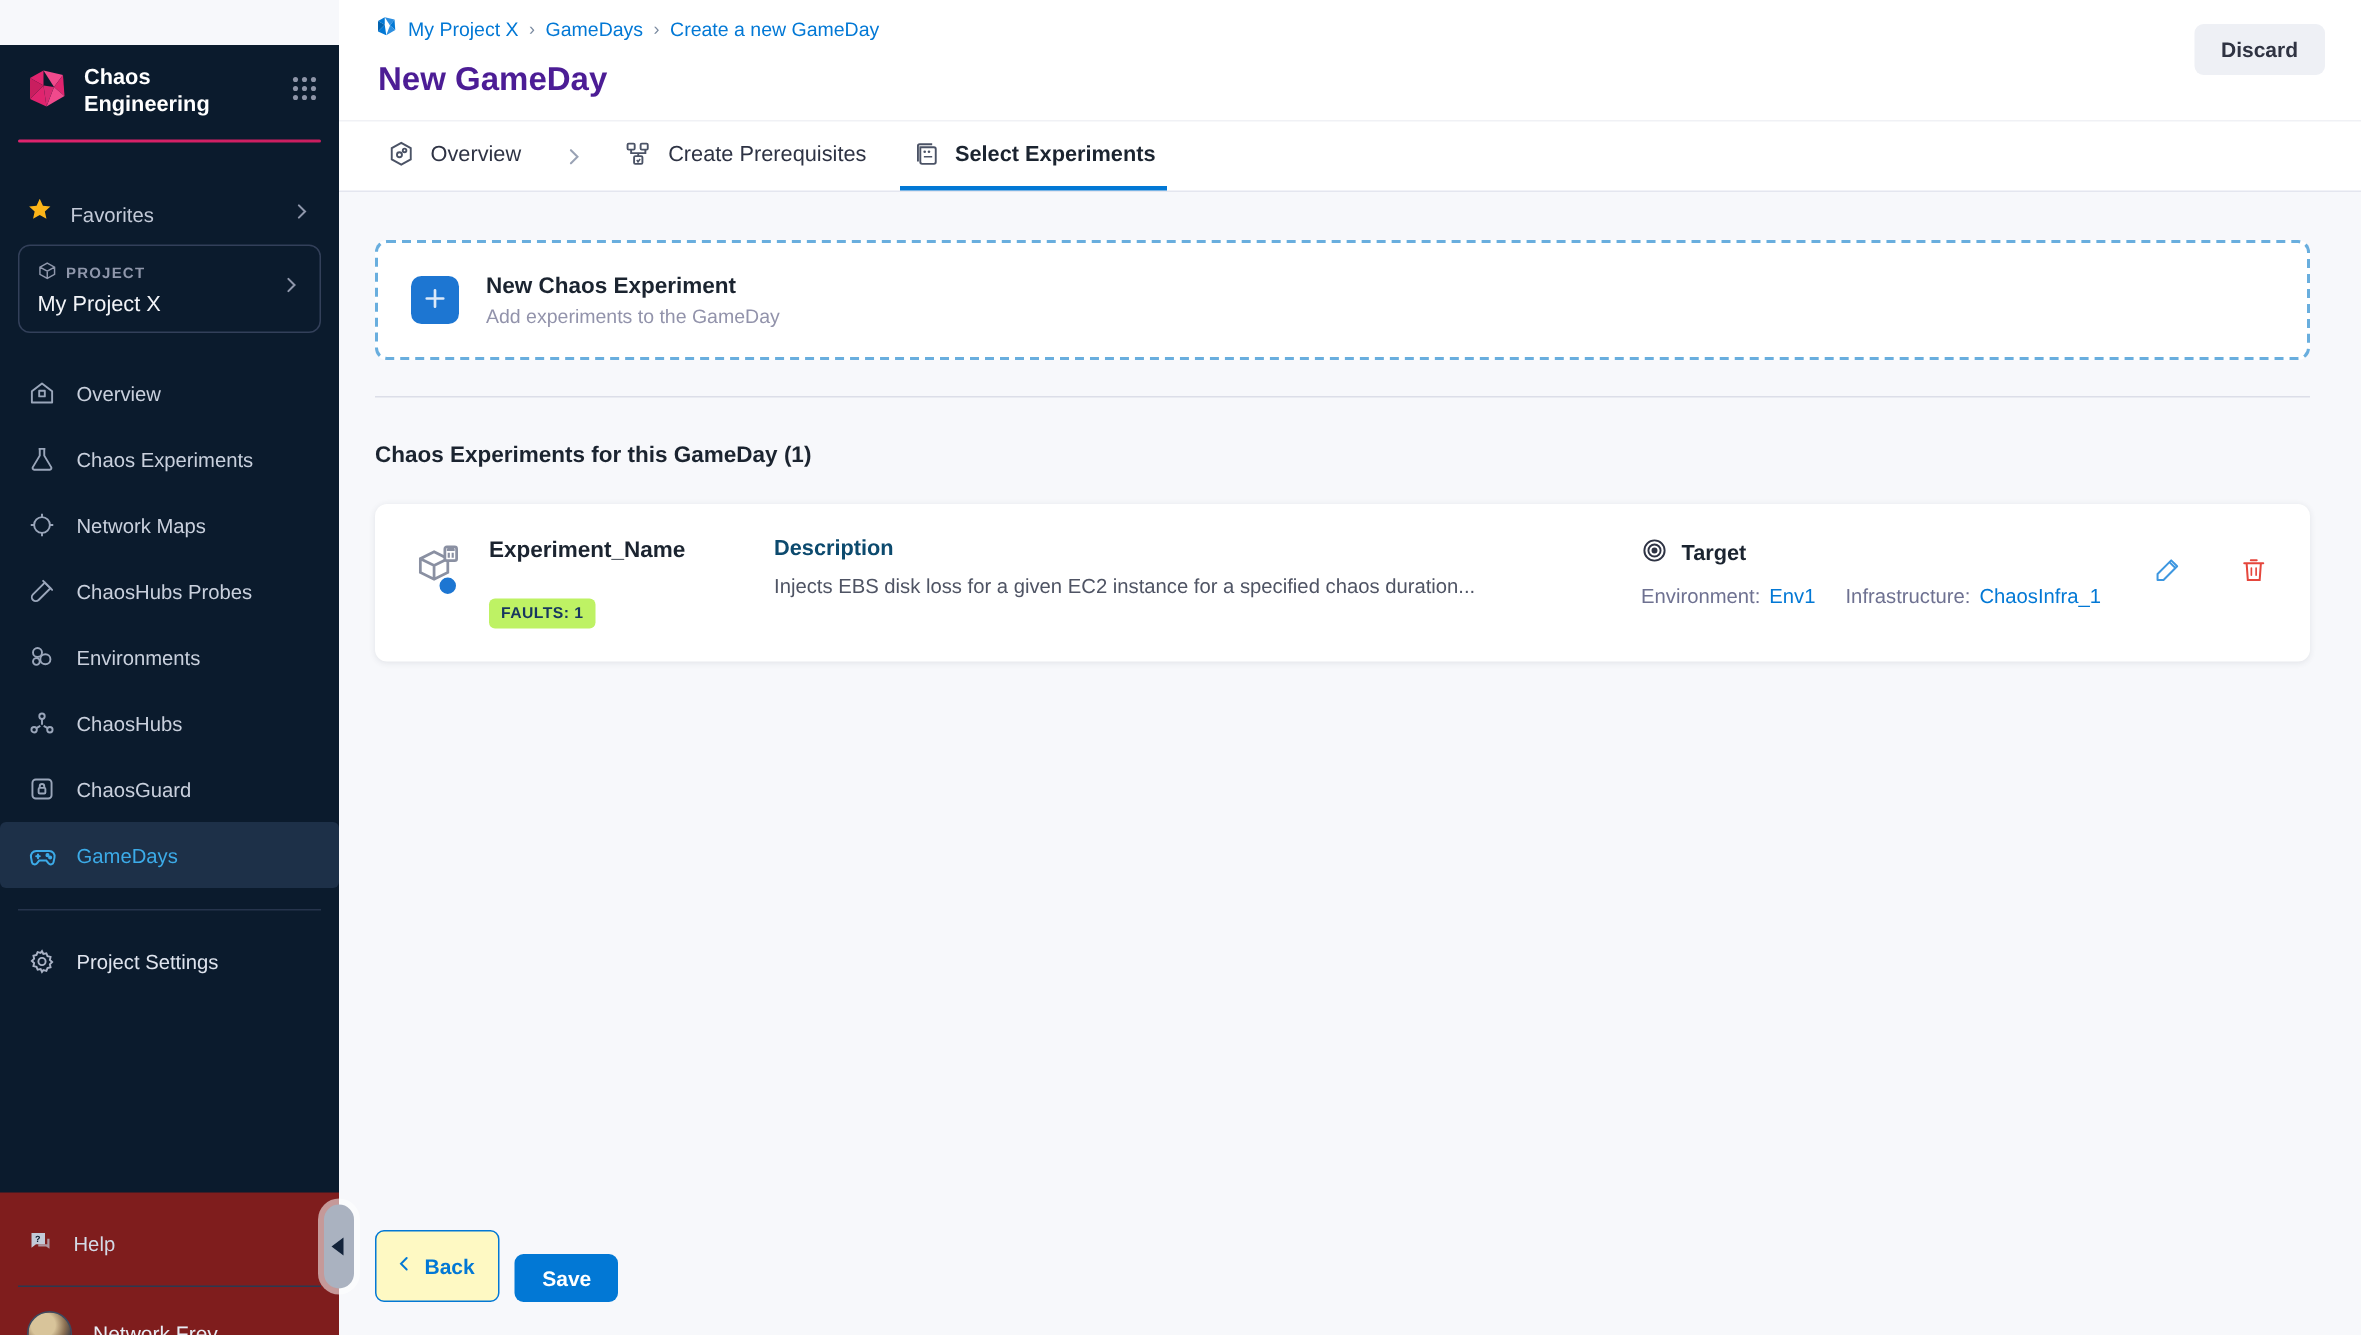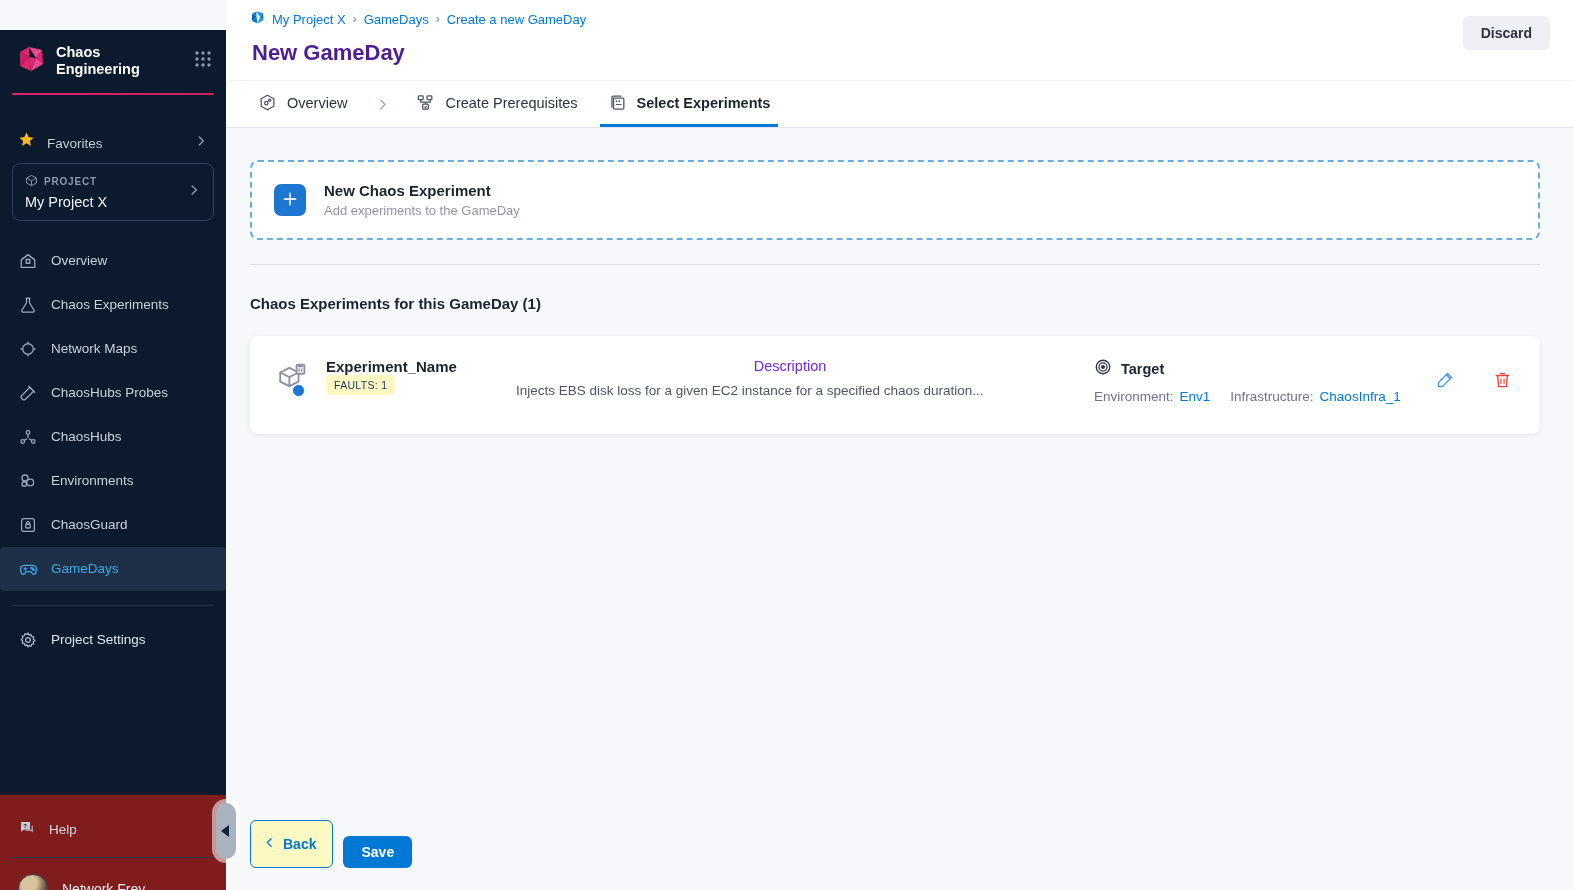--- a/index.html
+++ b/index.html
@@ -64,23 +64,23 @@
   .add-sub { font-size:13px; color:#9293ab; margin-top:4px; }
 
   .content-divider { height:1px; background:#dcdee8; margin:24px 0 0 0; }
   .section-title { font-size:15px; font-weight:bold; color:#1b2430; margin-top:30px; }
 
   .exp-card { margin-top:24px; background:#ffffff; border-radius:8px; box-shadow:0 1px 4px rgba(40,50,70,.10); padding:22px 26px; display:flex; align-items:flex-start; min-height:98px; }
   .exp-ic-wrap { position:relative; width:36px; margin-right:14px; margin-top:4px; color:#8a90a2; }
   .exp-badge-dot { position:absolute; left:16px; top:22px; width:13px; height:13px; border-radius:50%; background:#1d76d2; border:1.5px solid #ffffff; }
   .exp-name-col { width:190px; }
   .exp-name { font-size:15px; font-weight:bold; color:#1b2430; }
-  .faults-badge { display:inline-block; margin-top:0; background:#fef9c3; color:#16365f; font-size:10.5px; font-weight:normal; letter-spacing:.3px; padding:4px 8px; border-radius:4px; }
+  .faults-badge { display:inline-block; margin-top:24px; background:#bef264; color:#16365f; font-size:10.5px; font-weight:bold; letter-spacing:.3px; padding:4px 8px; border-radius:4px; }
   .desc-col { flex:1; padding-right:30px; }
-  .desc-title { font-size:14.5px; font-weight:normal; color:#6d28d9;text-align:center; }
+  .desc-title { font-size:14.5px; font-weight:bold; color:#0c4a6e; }
   .desc-text { font-size:13.5px; color:#4f5464; margin-top:9px; }
   .target-col { width:330px; }
   .target-head { display:flex; align-items:center; gap:9px; font-size:14.5px; font-weight:bold; color:#1b2430; }
   .target-meta { margin-top:10px; font-size:13.5px; color:#6e7191; display:flex; gap:6px; flex-wrap:wrap; }
   .target-meta .link { color:#0278d5; cursor:pointer; }
   .target-meta .meta-gap { width:8px; }
   .exp-actions { display:flex; align-items:center; gap:34px; padding-top:10px; margin-left:10px; }
   .icon-btn { background:none; border:none; cursor:pointer; display:flex; padding:2px; }
 
   .content-flex { flex:1; }
@@ -187,37 +187,37 @@
           <svg width="18" height="18" viewBox="0 0 24 24" fill="none" stroke="currentColor" stroke-width="1.7" stroke-linecap="round">
             <path d="M14.5 4.5l5 5L9 20a3.5 3.5 0 0 1-5-5z"></path>
             <path d="M13 3l8 8"></path>
           </svg>
         </span>
       <span>ChaosHubs Probes</span>
     </div>
     <div class="nav-item">
       <span class="ni-icon">
           <svg width="18" height="18" viewBox="0 0 24 24" fill="none" stroke="currentColor" stroke-width="1.7">
+            <circle cx="8" cy="8" r="4"></circle>
+            <circle cx="15" cy="14" r="4.5"></circle>
+            <circle cx="7" cy="16" r="3"></circle>
+          </svg>
+        </span>
+      <span>Environments</span>
+    </div>
+    <div class="nav-item">
+      <span class="ni-icon">
+          <svg width="18" height="18" viewBox="0 0 24 24" fill="none" stroke="currentColor" stroke-width="1.7">
             <circle cx="12" cy="6" r="2.4"></circle>
             <circle cx="5" cy="18" r="2.4"></circle>
             <circle cx="19" cy="18" r="2.4"></circle>
             <path d="M12 8.5v5M10.5 14.5 7 16.5M13.5 14.5 17 16.5"></path>
           </svg>
         </span>
       <span>ChaosHubs</span>
-    </div>
-    <div class="nav-item">
-      <span class="ni-icon">
-          <svg width="18" height="18" viewBox="0 0 24 24" fill="none" stroke="currentColor" stroke-width="1.7">
-            <circle cx="8" cy="8" r="4"></circle>
-            <circle cx="15" cy="14" r="4.5"></circle>
-            <circle cx="7" cy="16" r="3"></circle>
-          </svg>
-        </span>
-      <span>Environments</span>
     </div>
     <div class="nav-item">
       <span class="ni-icon">
           <svg width="18" height="18" viewBox="0 0 24 24" fill="none" stroke="currentColor" stroke-width="1.7">
             <rect x="3.5" y="3.5" width="17" height="17" rx="3"></rect>
             <rect x="9" y="11" width="6" height="5" rx="1"></rect>
             <path d="M10 11V9.5a2 2 0 0 1 4 0V11"></path>
           </svg>
         </span>
       <span>ChaosGuard</span>

